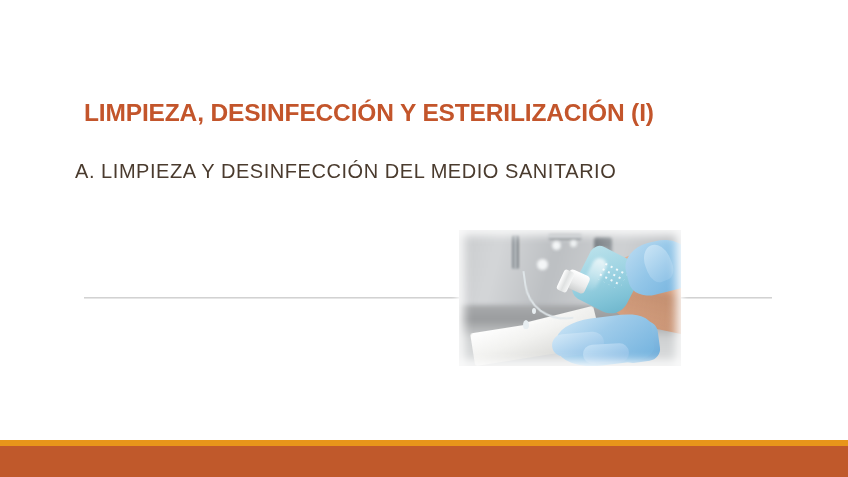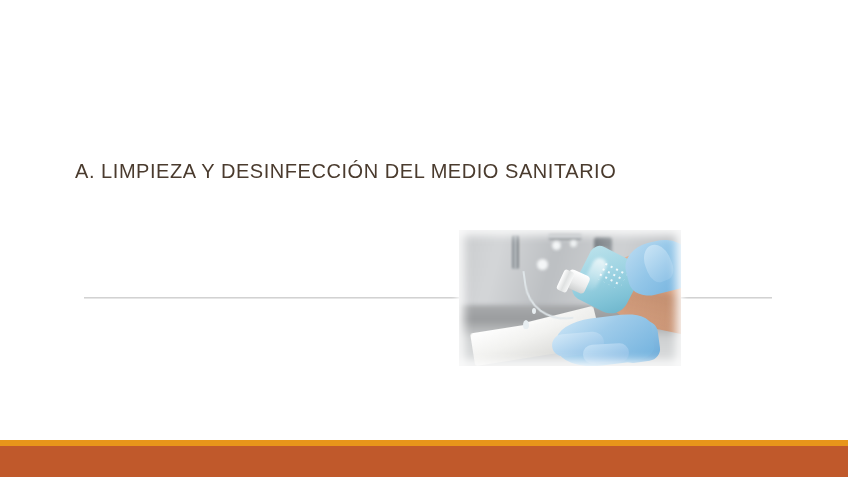--- a/index.html
+++ b/index.html
@@ -242,20 +242,21 @@
     width: 848px;
     height: 31px;
     background: #C0592B;
   }
 </style>
 </head>
 <body>
 
 <div id="slide">
 
+  <div id="slide-title">LIMPIEZA, DESINFECCIÓN Y ESTERILIZACIÓN (I)</div>
 
   <div id="slide-subtitle">A. LIMPIEZA Y DESINFECCIÓN DEL MEDIO SANITARIO</div>
 
   <div id="divider"></div>
 
   <div id="photo-frame">
     <div class="ph-layer bg-wall"></div>
     <div class="ph-layer bg-counter"></div>
     <div class="ph-layer faucet-a"></div>
     <div class="ph-layer faucet-b"></div>

